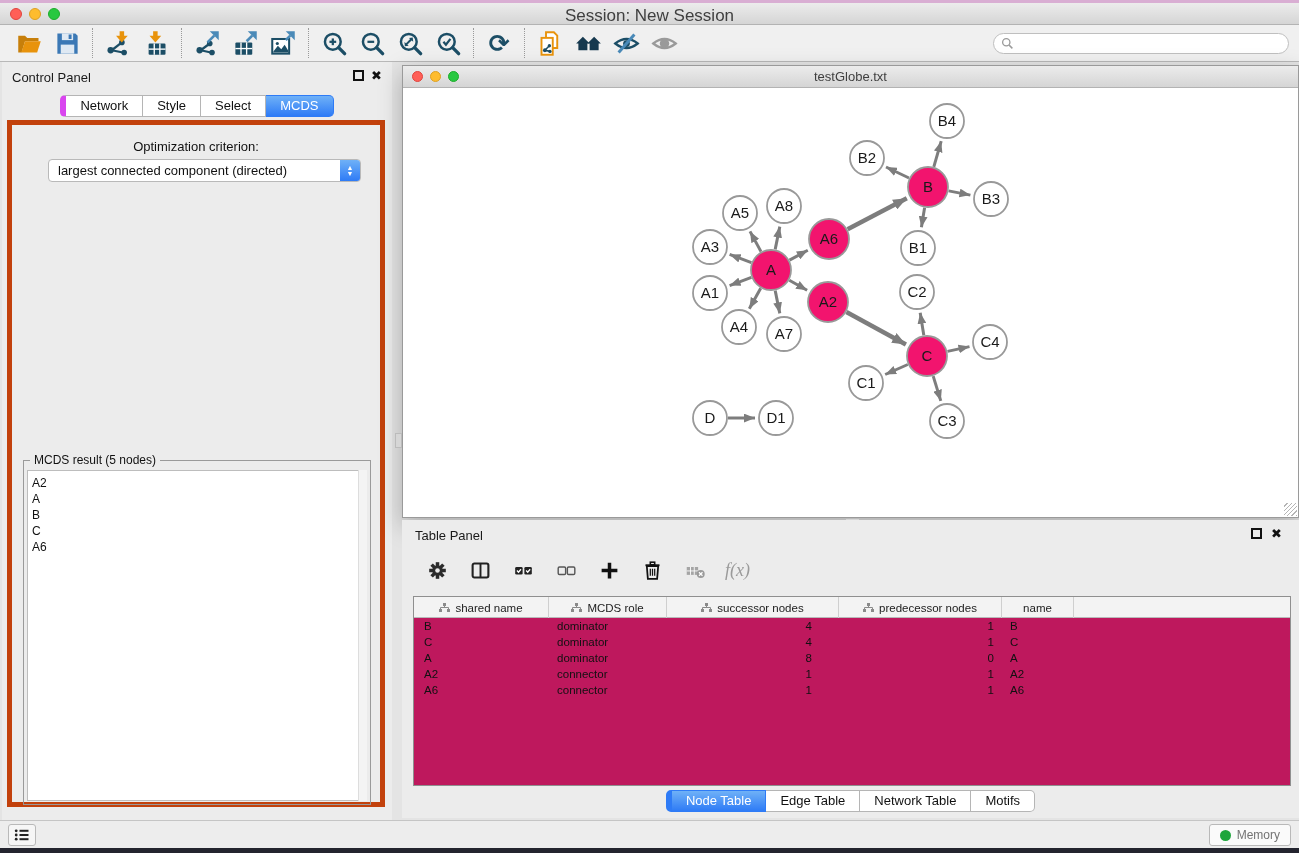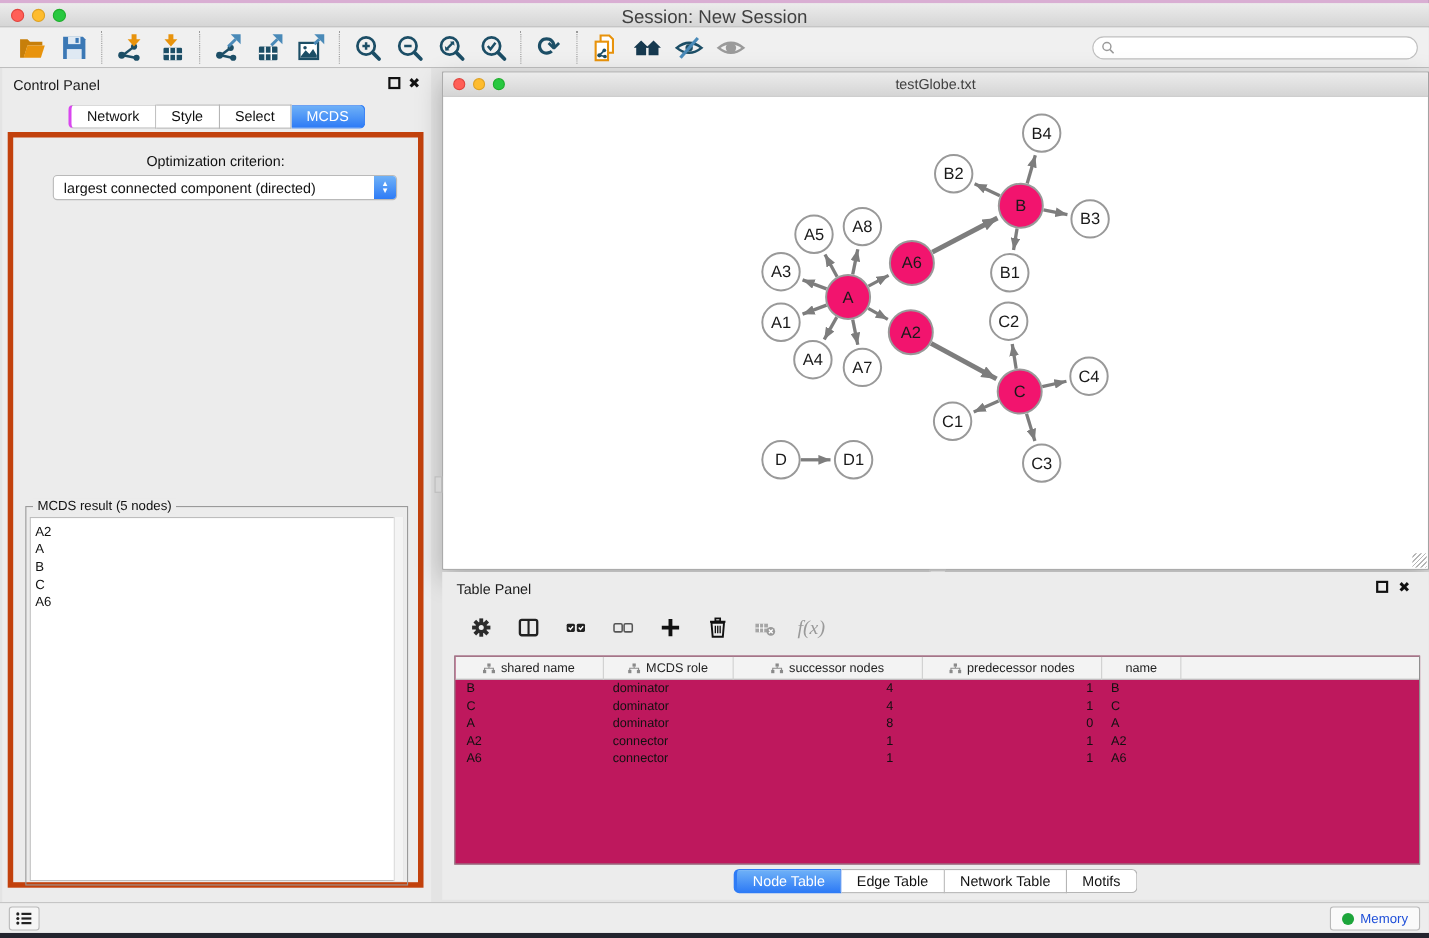--- a/index.html
+++ b/index.html
@@ -37,21 +37,21 @@
   
   .control-panel { position:absolute; left:2px; top:0; width:390px; height:758px; background:#ececec; }
   .panel-head { position:relative; height:28px; }
   .panel-title { position:absolute; left:10px; top:8px; font-size:13px; color:#1a1a1a; }
   .float-btn, .close-btn { position:absolute; top:8px; width:13px; height:13px; font-size:13px; line-height:11px;
                            color:#111; text-align:center; }
   .float-btn { border:2px solid #111; width:11px; height:11px; }
   .cp-tabs { position:absolute; left:0; right:0; top:33px; display:flex; justify-content:center; }
   .tab { height:22px; line-height:20px; padding:0 14px; background:#fff; border:1px solid #b5b5b5;
          border-left:none; font-size:13px; color:#111; }
-  .tab:first-child { border-left:3px solid #d946ef; border-radius:5px 0 0 5px; }
+  .tab:first-child { border-left:6px solid #d946ef; border-radius:5px 0 0 5px; }
   .tab:last-child { border-radius:0 5px 5px 0; }
   .tab.active { background:linear-gradient(#6fb1f7,#2e7bf6); color:#fff; border-color:#2e7bf6; }
   .cp-body { position:absolute; left:5px; right:7px; top:58px; height:687px; background:#ececec;
              border:5px solid #c2410c; }
   .opt-label { position:absolute; top:14px; left:0; right:0; text-align:center; font-size:13px; color:#111; }
   .dropdown { position:absolute; left:36px; top:34px; width:313px; height:23px; background:#fff;
               border:1px solid #b9b9b9; border-radius:4px; display:flex; align-items:center; }
   .dropdown .dd-text { flex:1; padding-left:9px; font-size:13px; color:#111; white-space:nowrap; overflow:hidden; }
   .dd-stepper { width:20px; height:21px; background:linear-gradient(#6fb1f7,#2e7bf6); border-radius:0 3px 3px 0;
                 display:flex; flex-direction:column; align-items:center; justify-content:center; color:#fff; }
@@ -97,21 +97,21 @@
   .trow { display:flex; height:16px; align-items:center; }
   .td { font-size:11.5px; color:#111; white-space:nowrap; overflow:hidden; }
   .tabs-bottom { position:absolute; left:0; right:0; top:270px; display:flex; justify-content:center; }
 
   
   .statusbar { position:absolute; left:0; bottom:0; width:100%; height:28px; background:#ededed;
                border-top:1px solid #c5c5c5; }
   .list-btn { position:absolute; left:8px; top:3px; width:28px; height:22px; background:#f6f6f6;
               border:1px solid #b9b9b9; border-radius:3px; display:flex; align-items:center; justify-content:center; }
   .memory-btn { position:absolute; right:8px; top:3px; height:22px; background:#fafafa; border:1px solid #b9b9b9;
-                border-radius:3px; display:flex; align-items:center; gap:6px; padding:0 10px; font-size:12px; color:#1d4ed8; }
+                border-radius:3px; display:flex; align-items:center; gap:6px; padding:0 10px; font-size:12px; color:#737373; }
   .memory-dot { width:11px; height:11px; border-radius:50%; background:#1da53b; }
 </style>
 </head>
 <body>
 
 <div class="desktop">
 <div class="main-window">
 
   <div class="titlebar">
     <span class="tl red"></span>

